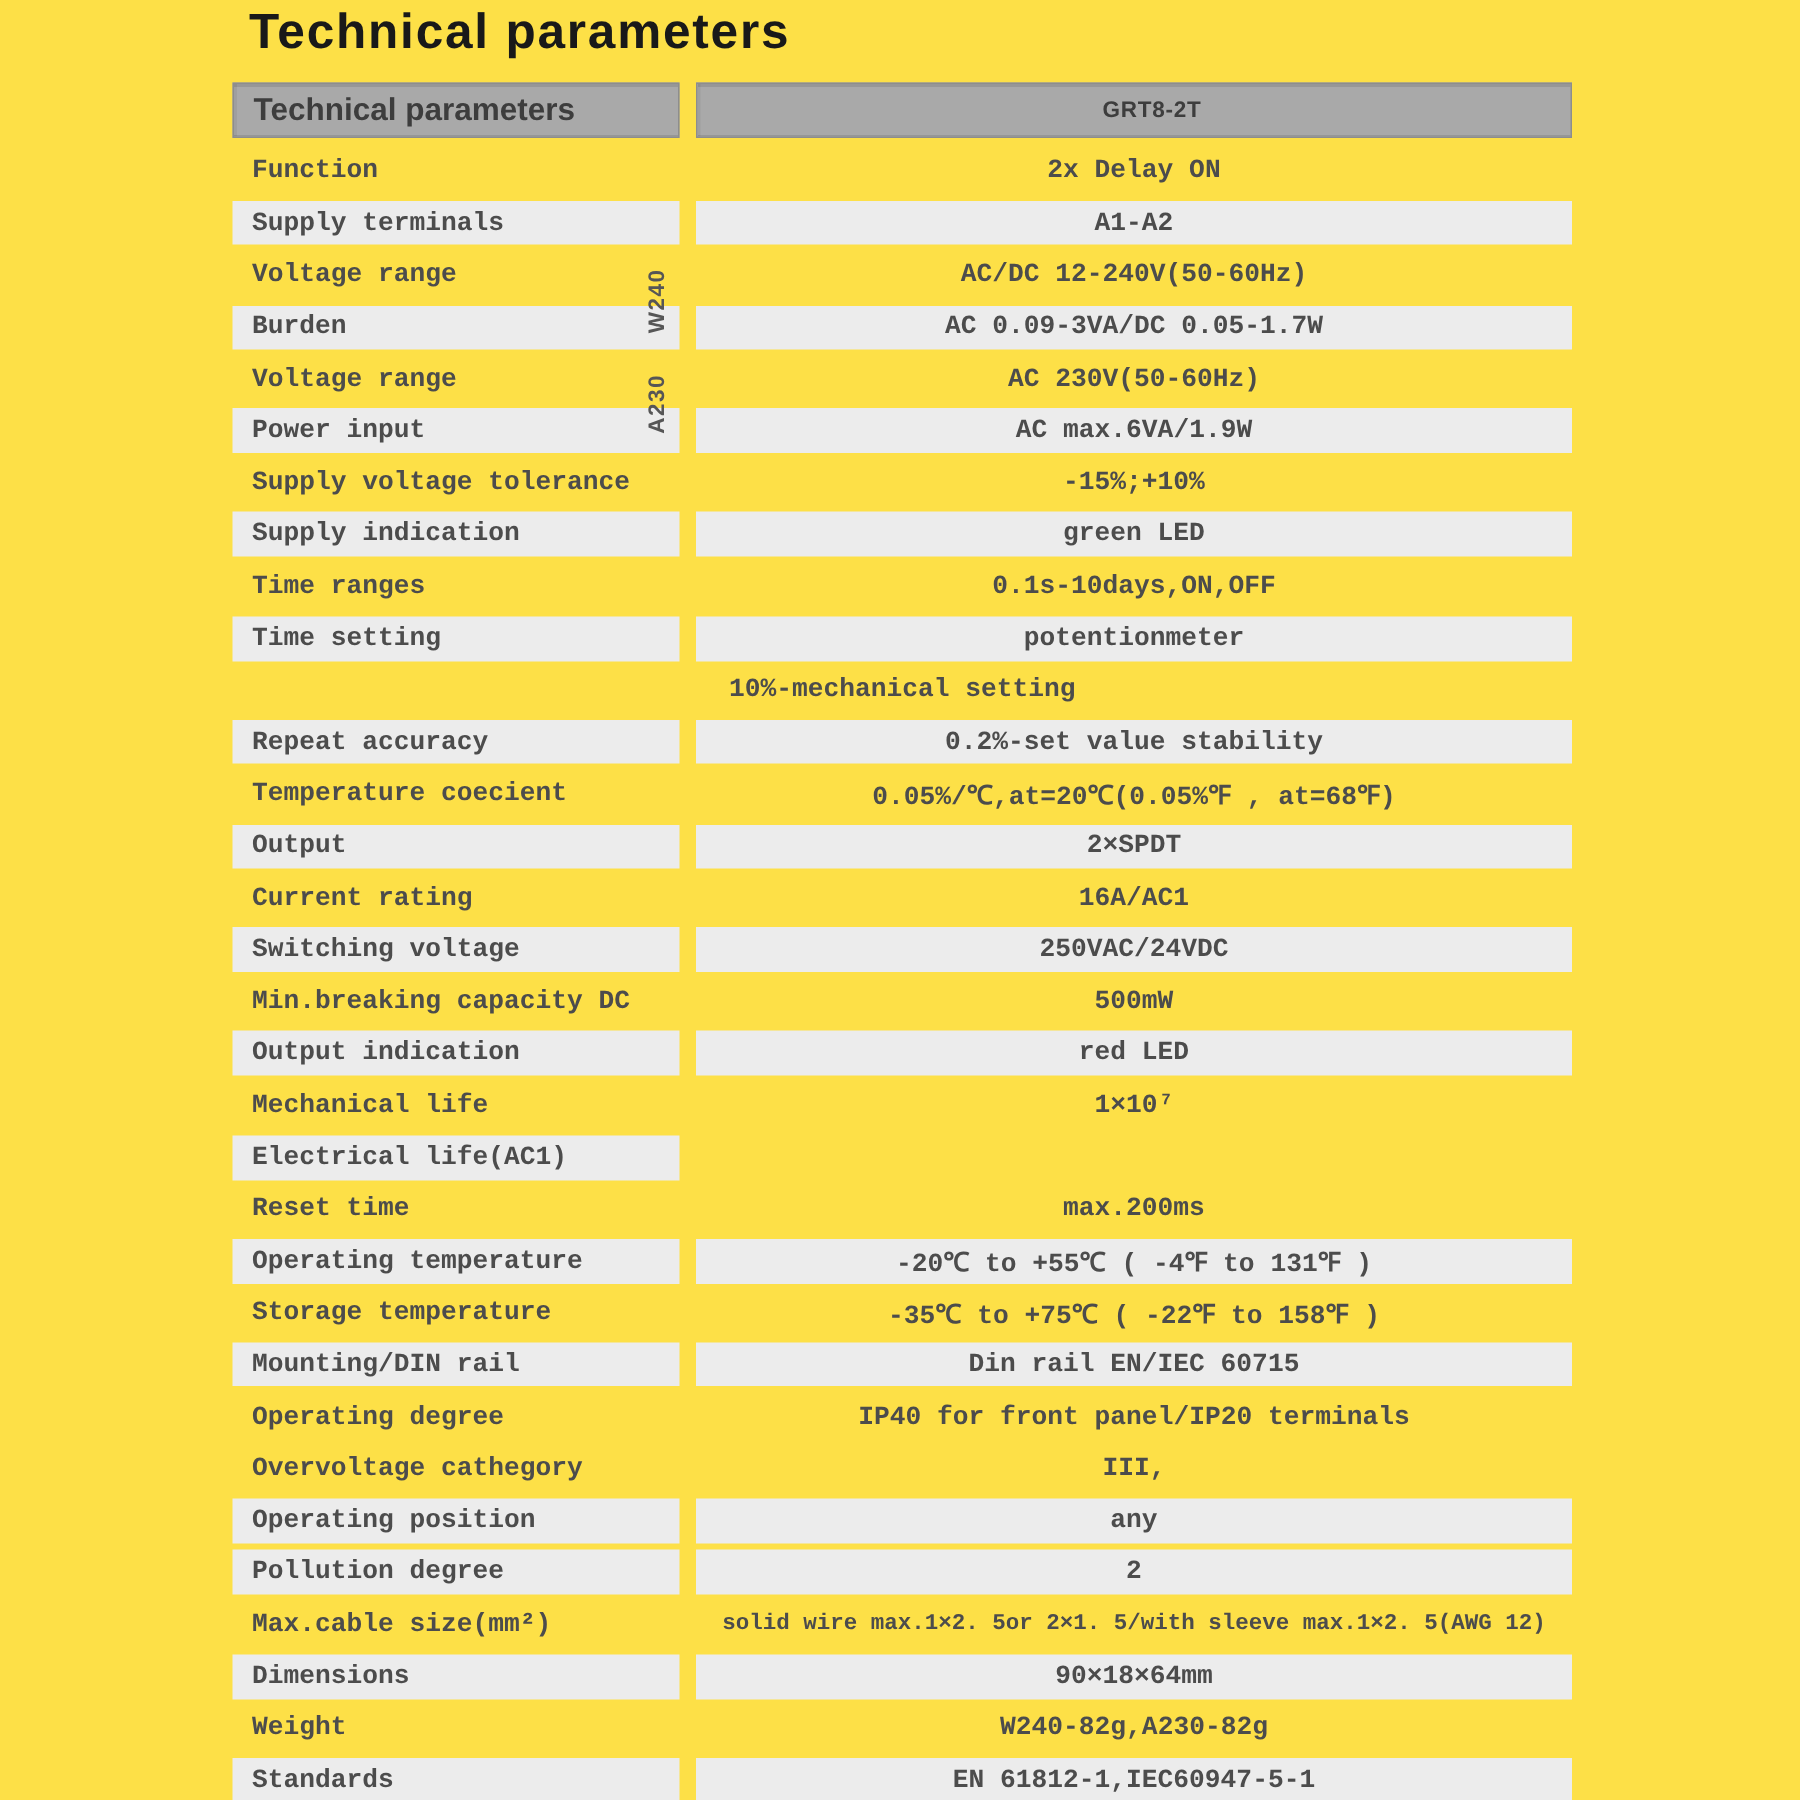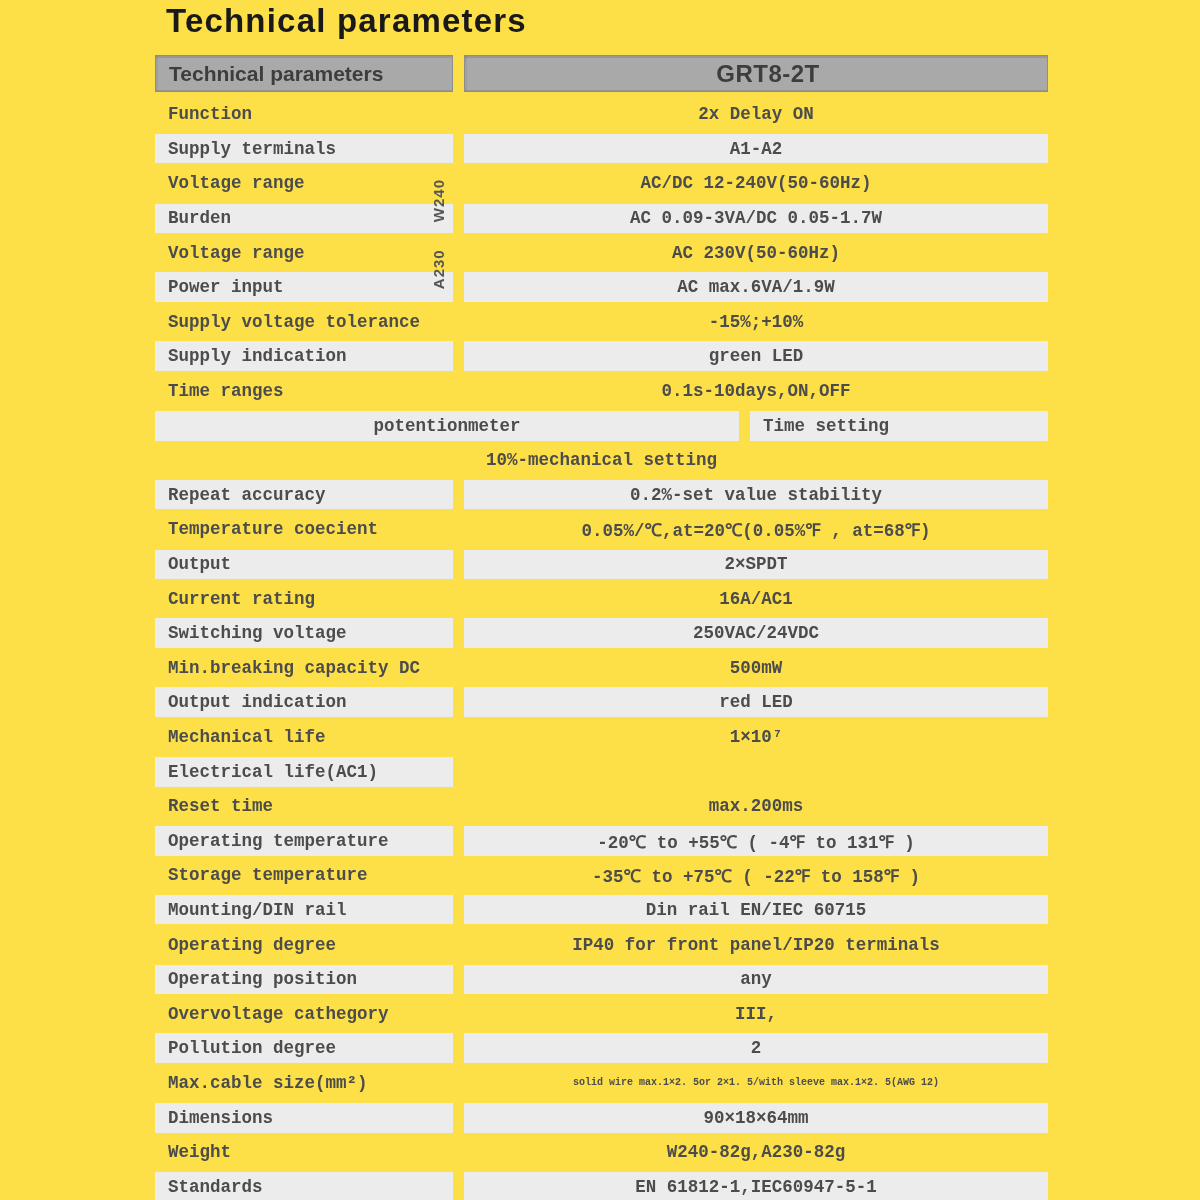--- a/index.html
+++ b/index.html
@@ -50,21 +50,21 @@
     white-space: nowrap;
   }
   .th.param {
     width: 298px;
     padding-left: 13px;
     font-size: 21px;
   }
   .th.model {
     flex: 1;
     justify-content: center;
-    font-size: 24px;
+    font-size: 15px;
     letter-spacing: 0.5px;
     padding-left: 24px;
   }
   .rows {
     position: relative;
     margin-top: 5px;
     width: 893px;
   }
   .row {
     display: flex;
@@ -88,21 +88,21 @@
   }
   .cell.value {
     flex: 1;
     justify-content: center;
     text-align: right;
   }
   .row.shaded .cell {
     background: linear-gradient(#ececec, #ececec) 50% 50% / 100% calc(100% - 5px) no-repeat;
   }
   .row .cell.small {
-    font-size: 10px;
+    font-size: 15px;
   }
   .side-label {
     position: absolute;
     left: 270px;
     width: 26px;
     display: flex;
     align-items: center;
     justify-content: center;
     font-size: 15px;
     font-weight: bold;
@@ -155,22 +155,22 @@
   </div>
         <div class="row shaded">
     <div class="cell label">Supply indication</div>
     <div class="cell value">green LED</div>
   </div>
         <div class="row">
     <div class="cell label">Time ranges</div>
     <div class="cell value">0.1s-10days,ON,OFF</div>
   </div>
         <div class="row shaded">
+    <div class="cell label">Time setting</div>
     <div class="cell value">potentionmeter</div>
-    <div class="cell label">Time setting</div>
   </div>
         <div class="row">
     <div class="cell value">10%-mechanical setting</div>
   </div>
         <div class="row shaded">
     <div class="cell label">Repeat accuracy</div>
     <div class="cell value">0.2%-set value stability</div>
   </div>
         <div class="row">
     <div class="cell label">Temperature coecient</div>
@@ -216,27 +216,27 @@
     <div class="cell value">-35℃ to +75℃ ( -22℉ to 158℉ )</div>
   </div>
         <div class="row shaded">
     <div class="cell label">Mounting/DIN rail</div>
     <div class="cell value">Din rail EN/IEC 60715</div>
   </div>
         <div class="row">
     <div class="cell label">Operating degree</div>
     <div class="cell value">IP40 for front panel/IP20 terminals</div>
   </div>
+        <div class="row">
+    <div class="cell label">Overvoltage cathegory</div>
+    <div class="cell value">III,</div>
+  </div>
         <div class="row shaded">
     <div class="cell label">Operating position</div>
     <div class="cell value">any</div>
-  </div>
-        <div class="row">
-    <div class="cell label">Overvoltage cathegory</div>
-    <div class="cell value">III,</div>
   </div>
         <div class="row shaded">
     <div class="cell label">Pollution degree</div>
     <div class="cell value">2</div>
   </div>
         <div class="row">
     <div class="cell label">Max.cable size(mm²)</div>
     <div class="cell value small">solid wire max.1×2. 5or 2×1. 5/with sleeve max.1×2. 5(AWG 12)</div>
   </div>
         <div class="row shaded">

